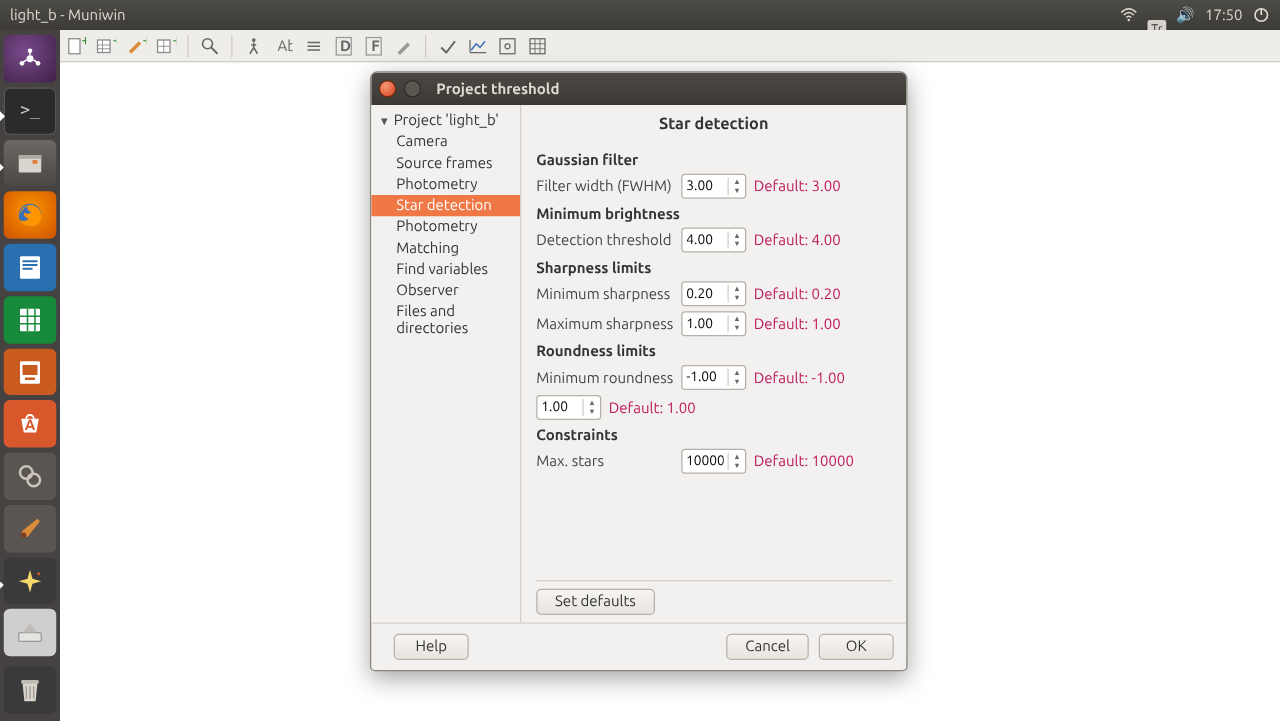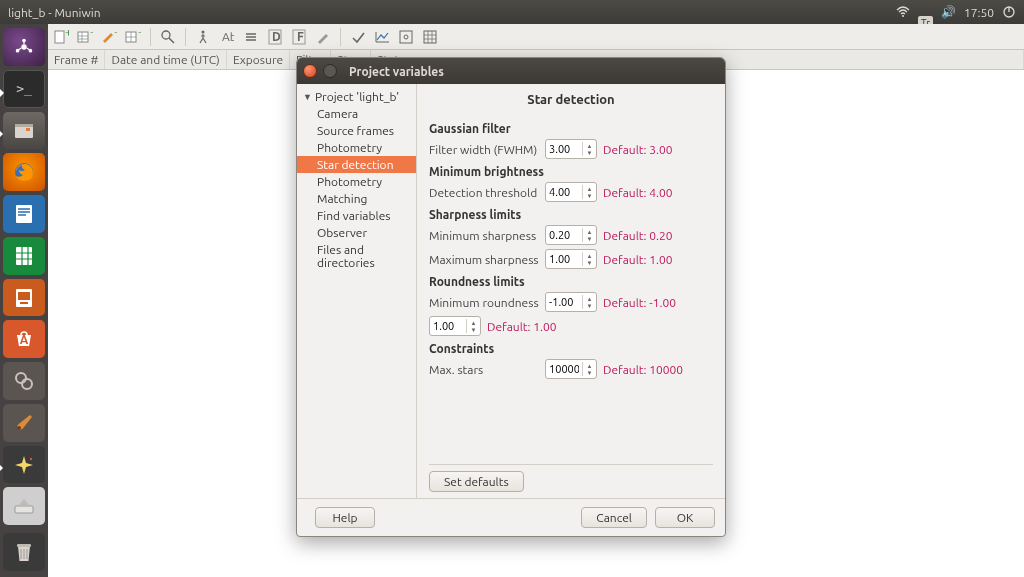--- a/index.html
+++ b/index.html
@@ -270,36 +270,28 @@
           <circle cx="7" cy="7" r="2" fill="none" stroke="#666"></circle>
         </svg>
       </span>
     <span class="tb-btn">
         <svg width="14" height="14" viewBox="0 0 14 14">
           <rect x="1" y="1" width="12" height="12" fill="none" stroke="#666"></rect>
           <path d="M5 1v12M9 1v12M1 5h12M1 9h12" stroke="#666" stroke-width="0.7"></path>
         </svg>
       </span>
   </div>
-  <div class="col-headers">
-    <span class="col-h">Frame #</span>
-    <span class="col-h">Date and time (UTC)</span>
-    <span class="col-h">Exposure</span>
-    <span class="col-h">Filter</span>
-    <span class="col-h">Stars</span>
-    <span class="col-h" style="flex:1">Status</span>
-  </div>
   <div class="content"></div>
 </div>
 
 <div class="dialog">
   <div class="dlg-titlebar">
     <span class="dlg-close"></span>
     <span class="dlg-min"></span>
-    <span class="dlg-title">Project variables</span>
+    <span class="dlg-title">Project threshold</span>
   </div>
   <div class="dlg-body">
     <div class="dlg-tree">
       <div class="tree-root">
           <span class="tree-caret">▼</span>
           <span>Project 'light_b'</span>
         </div>
       <div id="tree-items">
           <div class="tree-item">Camera</div>
           <div class="tree-item">Source frames</div>

